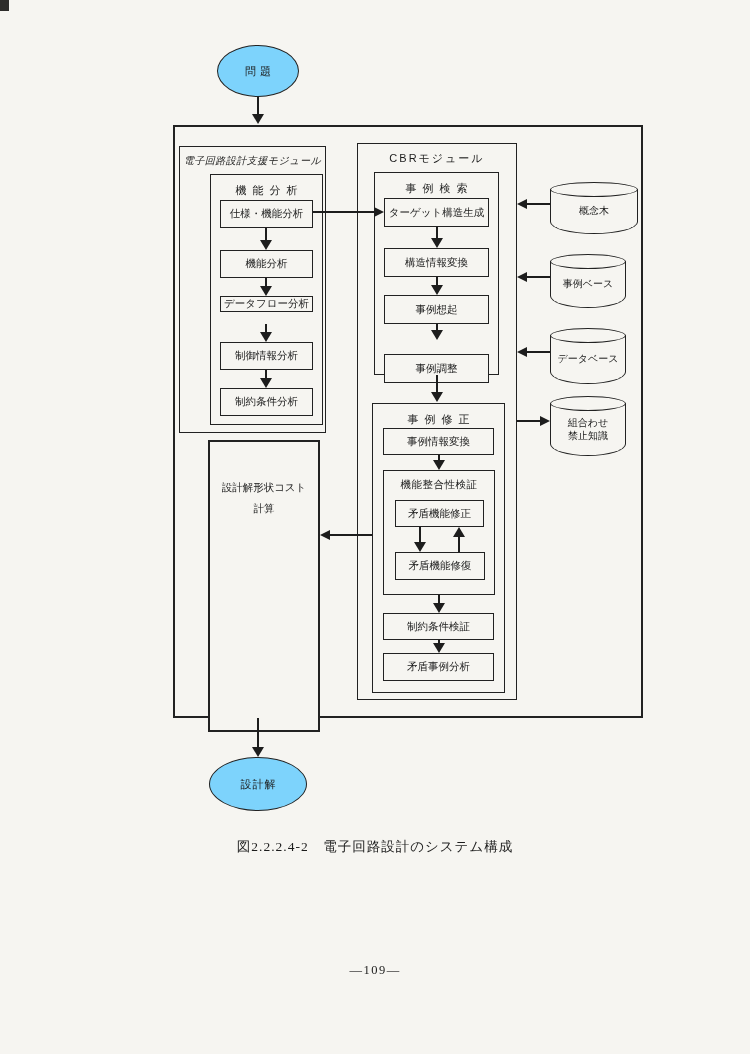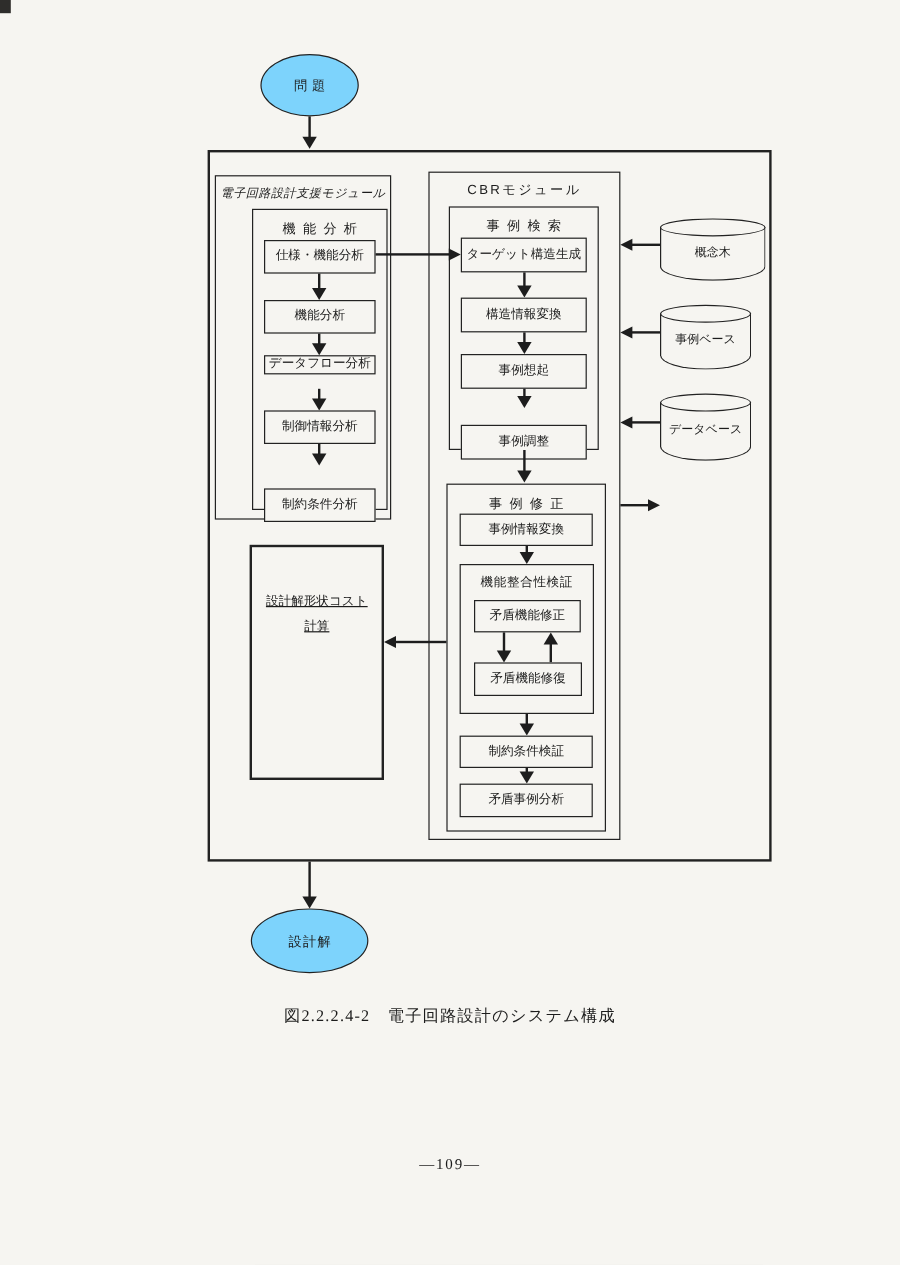--- a/index.html
+++ b/index.html
@@ -58,23 +58,23 @@
   <div class="arr down" style="left:260px;top:286px;"></div>
 
   <div class="box" style="left:220px;top:296px;width:93px;height:16px;">データフロー分析</div>
   <div class="vline" style="left:265px;top:324px;height:9px;"></div>
   <div class="arr down" style="left:260px;top:332px;"></div>
 
   <div class="box" style="left:220px;top:342px;width:93px;height:28px;">制御情報分析</div>
   <div class="vline" style="left:265px;top:370px;height:9px;"></div>
   <div class="arr down" style="left:260px;top:378px;"></div>
 
-  <div class="box" style="left:220px;top:388px;width:93px;height:28px;margin-top:19px;">制約条件分析</div>
+  <div class="box" style="left:220px;top:388px;width:93px;height:28px;">制約条件分析</div>
 
-  <div class="box" style="left:208px;top:454px;width:112px;height:196px;align-items:flex-start;border-width:2px;text-decoration:underline;">
+  <div class="box" style="left:208px;top:440px;width:112px;height:292px;align-items:flex-start;border-width:2px;">
     <div class="two-line" style="margin-top:38px;">
       <span>設計解形状コスト</span>
       <span>計算</span>
     </div>
   </div>
 
   <div class="group" style="left:357px;top:143px;width:160px;height:557px;">
     <div class="module-title" style="top:7px;font-size:11px;letter-spacing:2px;">CBRモジュール</div>
   </div>
 
@@ -155,20 +155,28 @@
   <div class="cyl" style="left:550px;top:328px;width:76px;height:56px;">
     <div class="body"></div>
     <div class="lid"></div>
     <div class="lbl">
         <span>データベース</span>
       </div>
   </div>
   <div class="arr left" style="left:517px;top:346.5px;"></div>
   <div class="hline" style="left:526px;top:351px;width:24px;"></div>
 
+  <div class="cyl" style="left:550px;top:396px;width:76px;height:60px;">
+    <div class="body"></div>
+    <div class="lid"></div>
+    <div class="lbl">
+      <span>組合わせ</span>
+      <span>禁止知識</span>
+    </div>
+  </div>
   <div class="hline" style="left:517px;top:420px;width:24px;"></div>
   <div class="arr right" style="left:540px;top:415.5px;"></div>
 
   <div class="vline" style="left:257px;top:718px;height:30px;"></div>
   <div class="arr down" style="left:252px;top:747px;"></div>
   <div class="ellipse" style="left:209px;top:757px;width:98px;height:54px;letter-spacing:1px;padding-left:1px;">
     <span>設計解</span>
   </div>
 
   <div class="caption" style="top:838px;">図2.2.2.4-2　電子回路設計のシステム構成</div>

